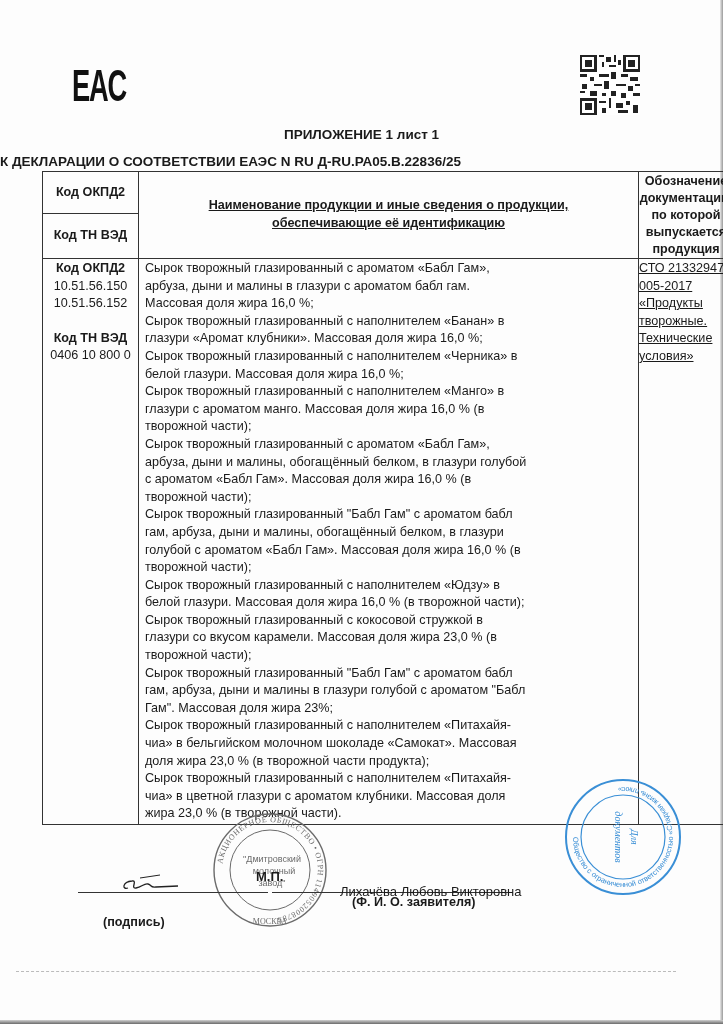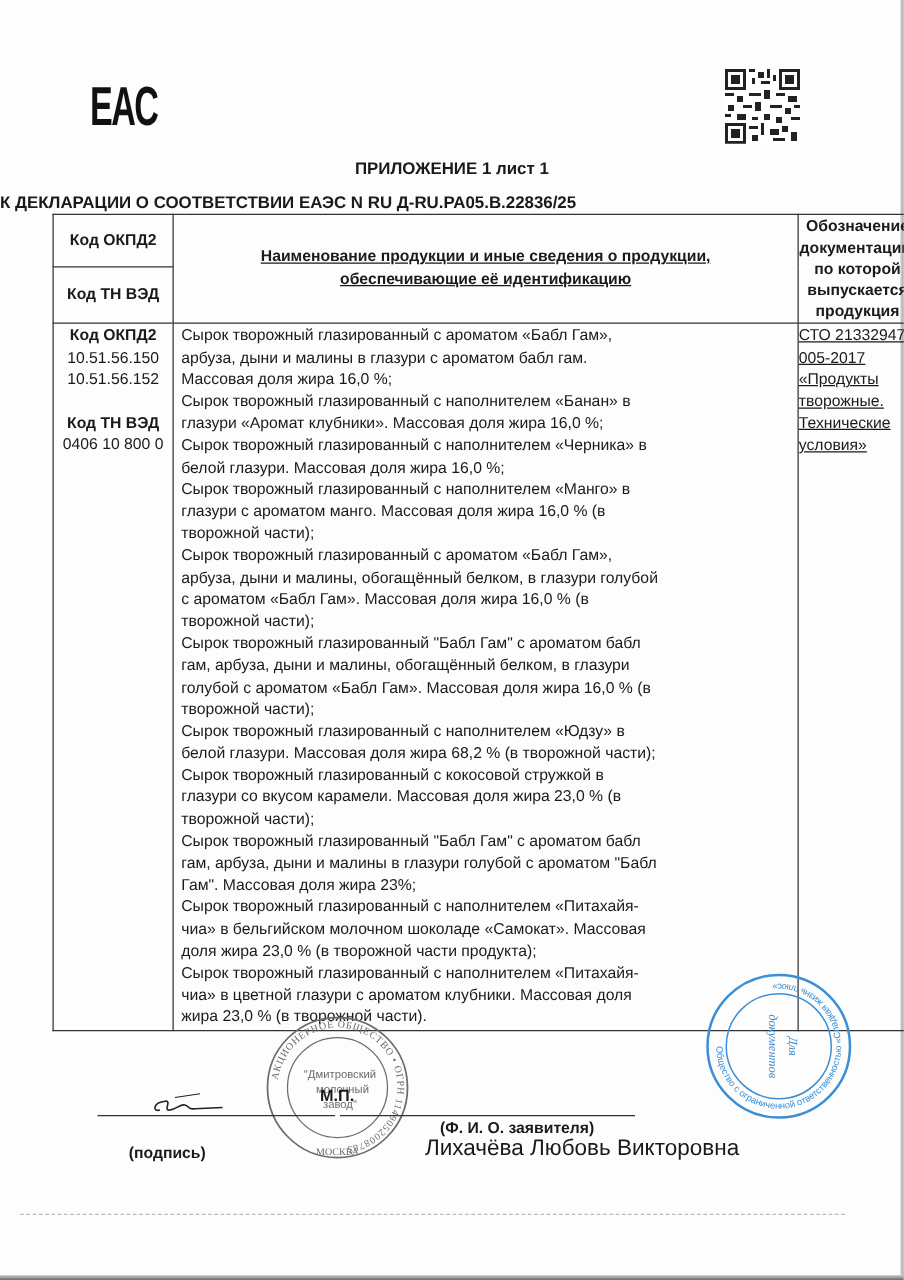--- a/index.html
+++ b/index.html
@@ -30,21 +30,21 @@
   .h-doc { text-align:center; width:94px; line-height:17px; padding-top:1px !important; }
   .c-codes { text-align:center; padding-top:1px !important; }
   .c-codes .lbl { font-weight:bold; }
   .c-name { padding:1px 4px 1px 6px !important;margin-top:44px; }
   .c-doc { text-align:left; padding-top:1px !important;text-decoration:underline; }
   .gap { height:17px; }
   .stamp-left { position:absolute; left:212px; top:812px; width:116px; height:116px; }
   .stamp-right { position:absolute; left:563px; top:777px; width:120px; height:120px; }
   .sig-line1 { position:absolute; left:78px; top:892px; width:190px; border-top:1px solid #333; }
   .sig-line2 { position:absolute; left:272px; top:892px; width:236px; border-top:1px solid #333; }
-  .sig-name { position:absolute; left:340px; top:908px; font-size:18px; }
+  .sig-name { position:absolute; left:340px; top:884px; font-size:13px; }
   .sig-caption1 { position:absolute; left:103px; top:915px; font-size:12.6px; font-weight:bold; }
   .sig-caption2 { position:absolute; left:352px; top:895px; font-size:12.6px; font-weight:bold; }
   .mp { position:absolute; left:256px; top:869px; font-size:13px; font-weight:bold; }
   .signature { position:absolute; left:120px; top:872px; width:60px; height:22px; }
   .bottom-line { position:absolute; left:16px; top:971px; width:660px; border-top:1px dashed #bbb; }
 </style>
 </head>
 <body>
 
 <div class="page-edge-r"></div>
@@ -155,21 +155,21 @@
             <div>творожной части);</div>
           </div>
           <div>
             <div>Сырок творожный глазированный "Бабл Гам" с ароматом бабл</div>
             <div>гам, арбуза, дыни и малины, обогащённый белком, в глазури</div>
             <div>голубой с ароматом «Бабл Гам». Массовая доля жира 16,0 % (в</div>
             <div>творожной части);</div>
           </div>
           <div>
             <div>Сырок творожный глазированный с наполнителем «Юдзу» в</div>
-            <div>белой глазури. Массовая доля жира 68,2 % (в творожной части);</div>
+            <div>белой глазури. Массовая доля жира 16,0 % (в творожной части);</div>
           </div>
           <div>
             <div>Сырок творожный глазированный с кокосовой стружкой в</div>
             <div>глазури со вкусом карамели. Массовая доля жира 23,0 % (в</div>
             <div>творожной части);</div>
           </div>
           <div>
             <div>Сырок творожный глазированный "Бабл Гам" с ароматом бабл</div>
             <div>гам, арбуза, дыни и малины в глазури голубой с ароматом "Бабл</div>
             <div>Гам". Массовая доля жира 23%;</div>

